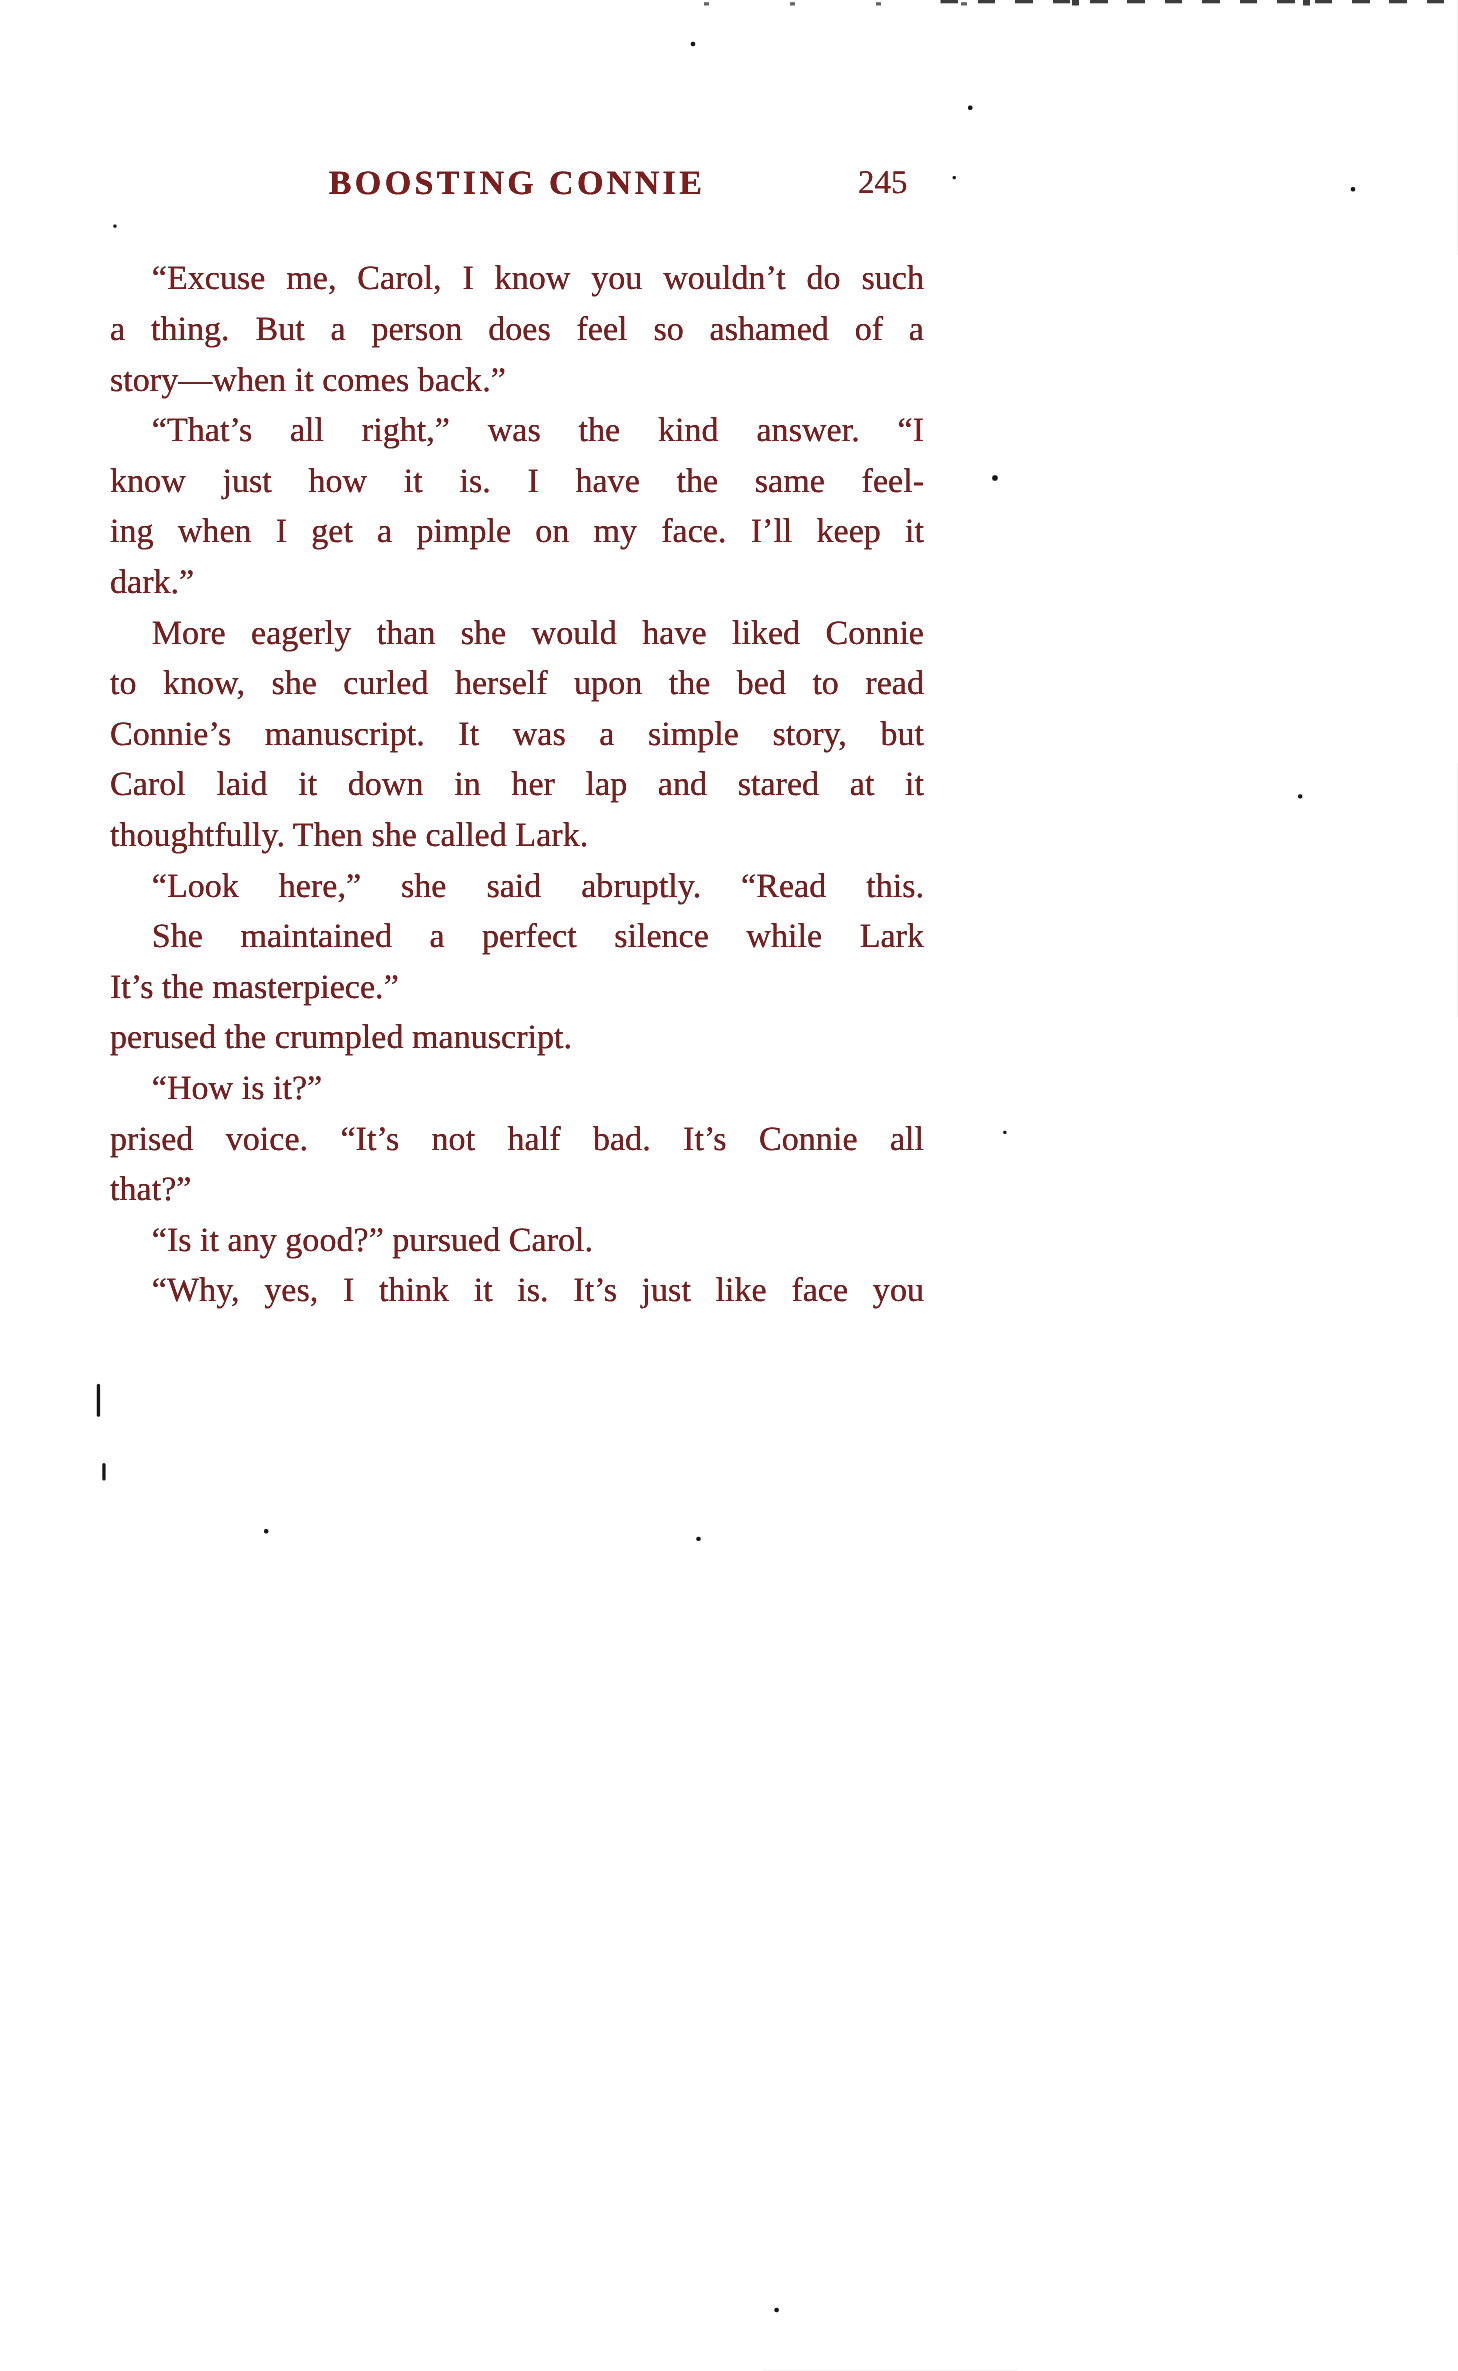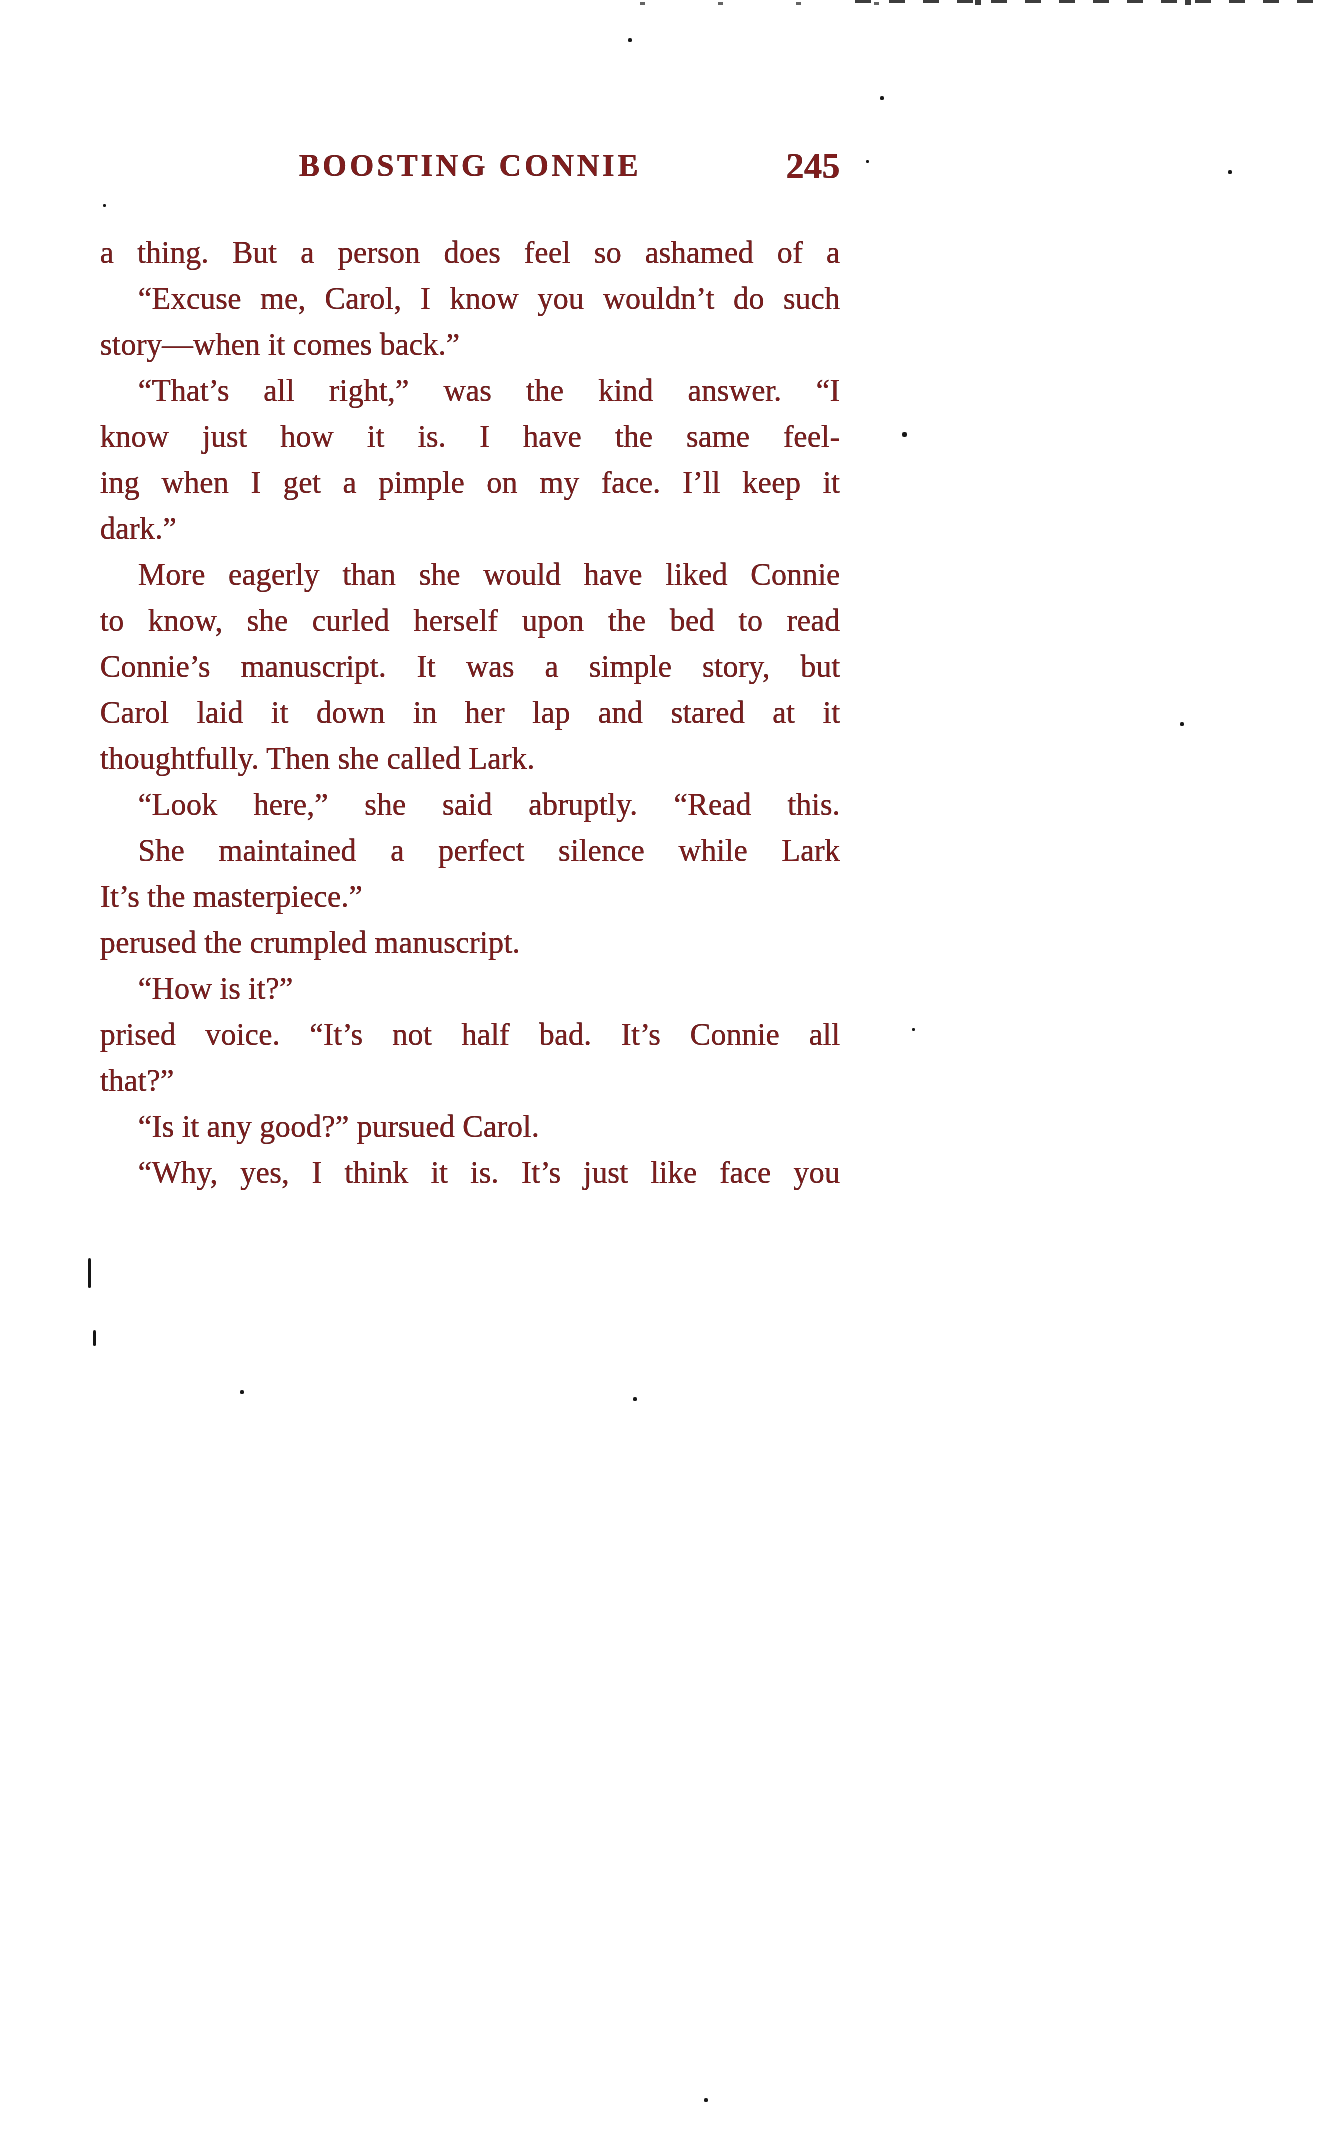--- a/index.html
+++ b/index.html
@@ -53,25 +53,25 @@
   }
   .title {
     font-size: 31px;
     line-height: 48px;
     font-weight: 700;
     letter-spacing: 3px;
     text-shadow: 0 0 .5px #000;
   }
   .page-num {
     position: absolute;
-    right: 0;
+    right: 15px;
     top: 0;
-    font-size: 36px;
+    font-size: 30px;
     line-height: 48px;
-    font-weight: 700;
+    font-weight: 400;
     text-shadow: 0 0 .5px #000;
   }
   .body-text {
     width: 740px;
   }
   .line {
     font-size: 31px;
     line-height: 46px;
     height: 46px;
     white-space: normal;
@@ -97,22 +97,22 @@
 
   <div class="top-noise"></div>
   <div class="top-noise-sparse"></div>
 
   <div class="text-block">
     <div class="header">
       <span class="title">BOOSTING CONNIE</span>
       <span class="page-num">245</span>
     </div>
     <div class="body-text">
+        <div class="line indent just">“Excuse me, Carol, I know you wouldn’t do such</div>
         <div class="line just">a thing.  But a person does feel so ashamed of a</div>
-        <div class="line indent just">“Excuse me, Carol, I know you wouldn’t do such</div>
         <div class="line">story—when it comes back.”</div>
         <div class="line indent just">“That’s all right,” was the kind answer.  “I</div>
         <div class="line just">know just how it is.  I have the same feel-</div>
         <div class="line just">ing when I get a pimple on my face.  I’ll keep it</div>
         <div class="line">dark.”</div>
         <div class="line indent just">More eagerly than she would have liked Connie</div>
         <div class="line just">to know, she curled herself upon the bed to read</div>
         <div class="line just">Connie’s manuscript.  It was a simple story, but</div>
         <div class="line just">Carol laid it down in her lap and stared at it</div>
         <div class="line">thoughtfully.  Then she called Lark.</div>

